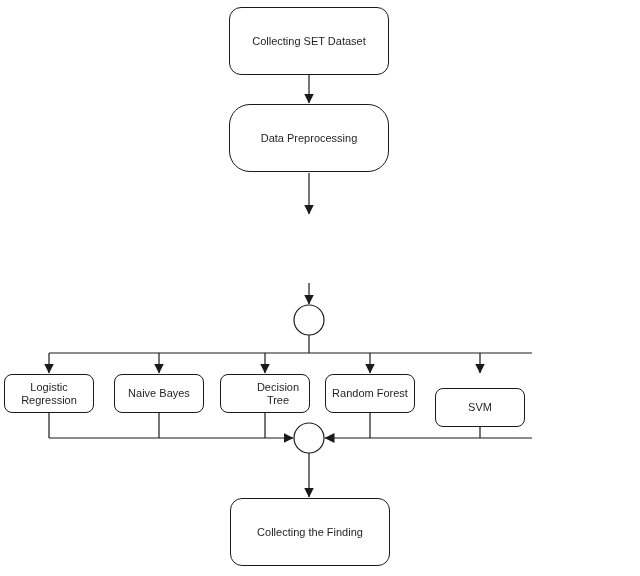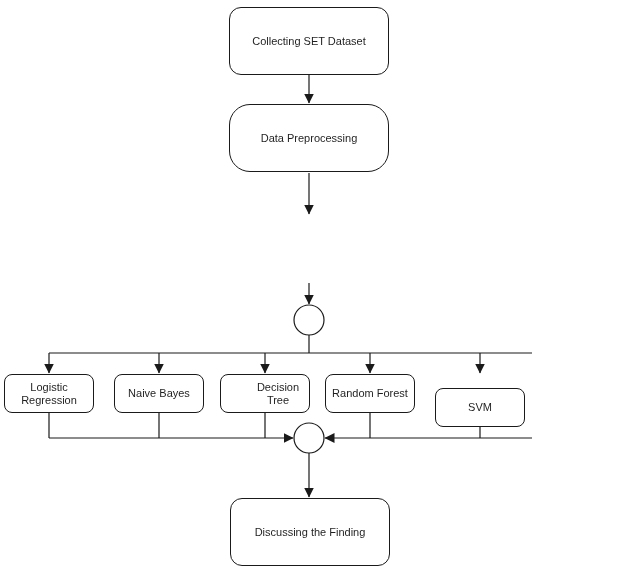--- a/index.html
+++ b/index.html
@@ -124,16 +124,16 @@
 
   <div class="node small n-svm">
     <span>SVM</span>
   </div>
 
   <div class="node small n-knn">
     <span>KNN</span>
   </div>
 
   <div class="node big n-discussing">
-    <span>Discussing the Finding</span>
+    <span>Collecting the Finding</span>
   </div>
 
 </div>
 
 </body></html>

